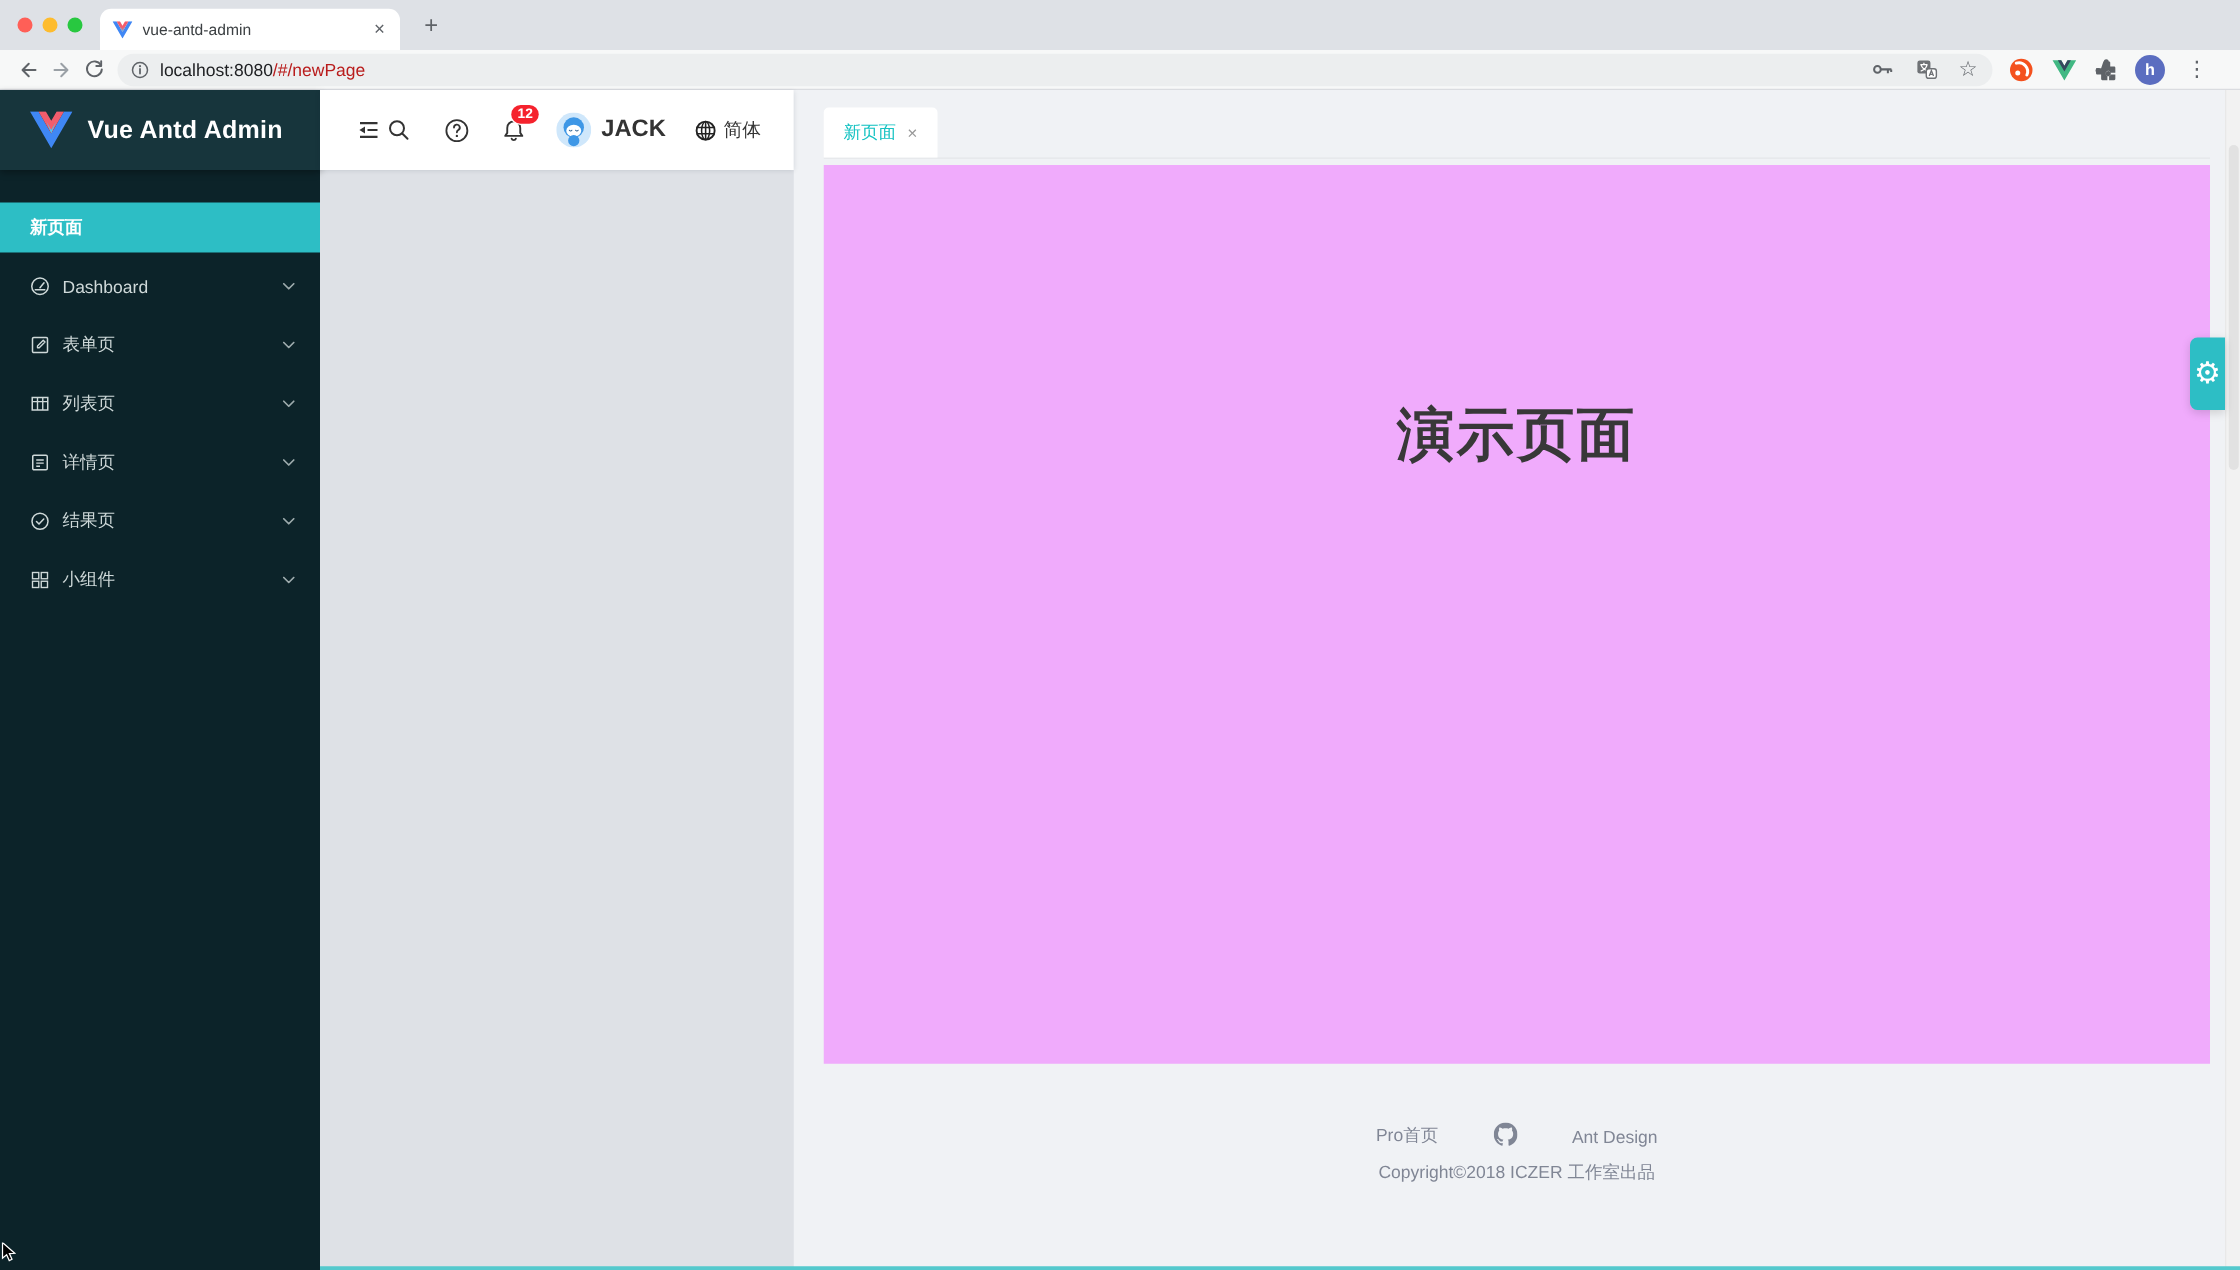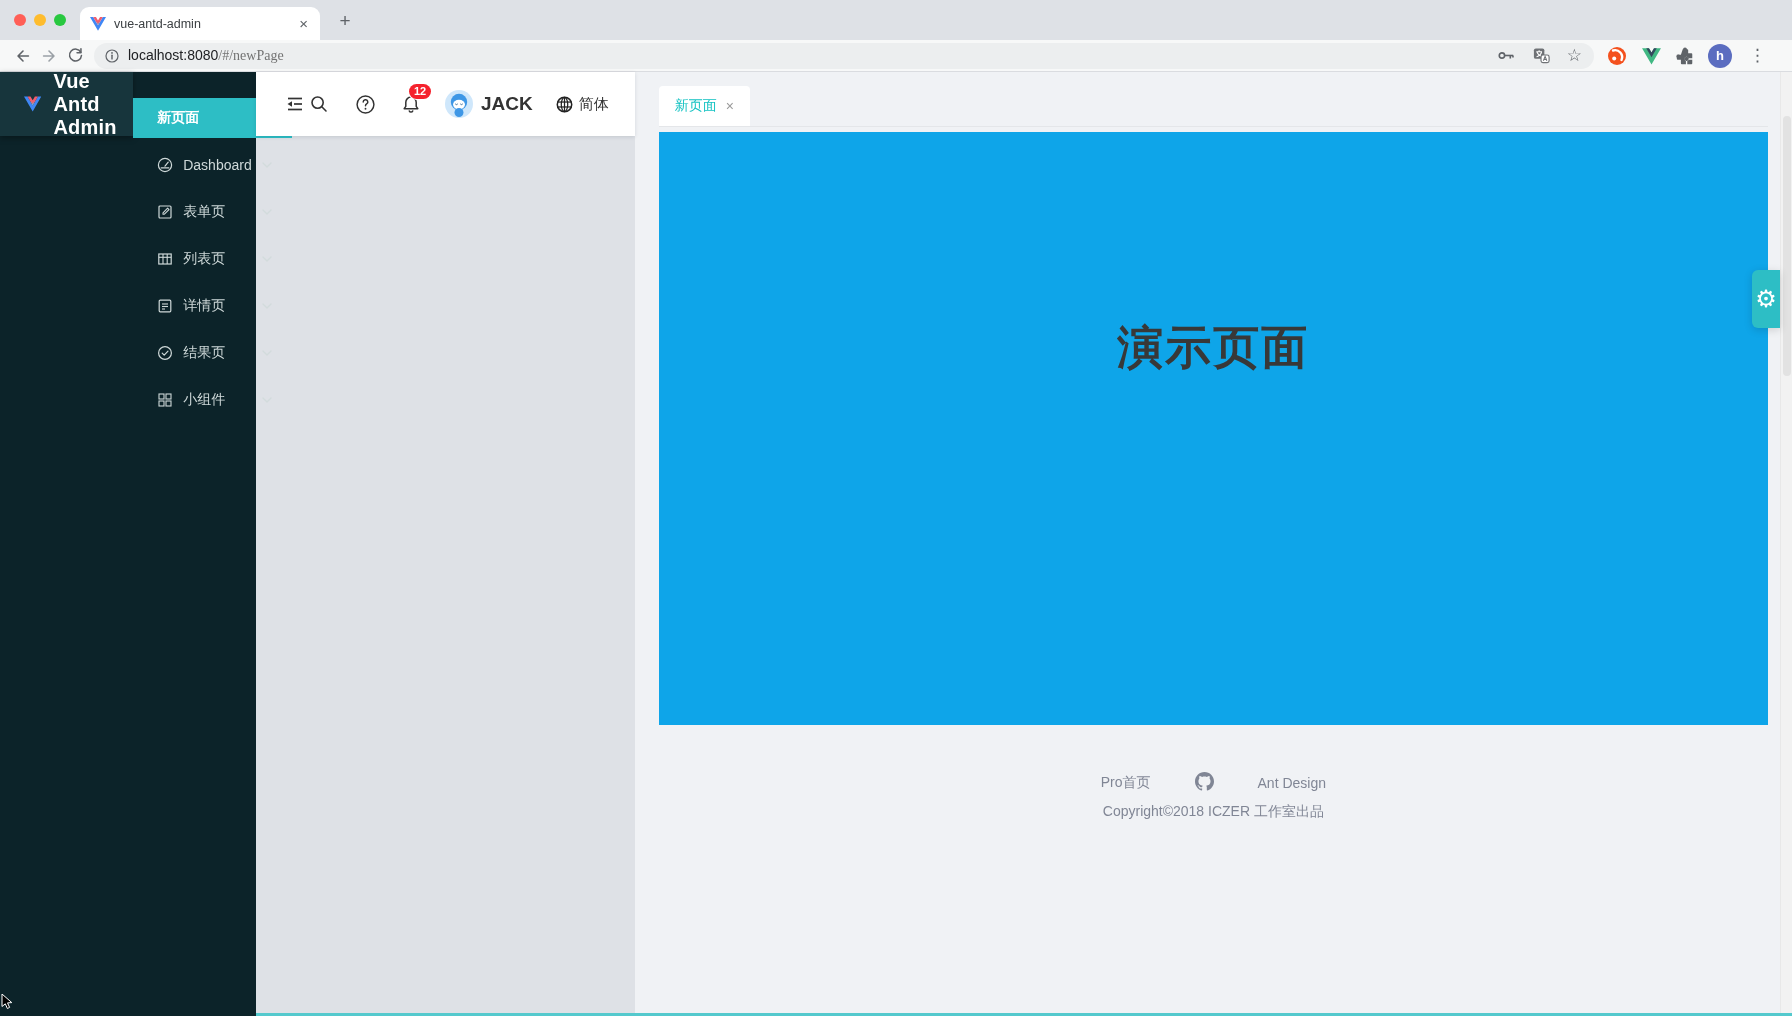--- a/index.html
+++ b/index.html
@@ -17,33 +17,33 @@
   .btab-close { color:#5f6368; font-size:15px; cursor:default; padding:0 2px; }
   .newtab { margin-left:12px; margin-bottom:6px; font-size:19px; color:#5f6368; width:26px; height:26px;
             display:flex; align-items:center; justify-content:center; }
 
   .toolbar { height:32px; background:#f7f8f8; display:flex; align-items:center; padding:0 10px;
              border-bottom:1px solid #dadce0; }
   .nav-btn { width:26px; height:26px; display:flex; align-items:center; justify-content:center; }
   .omnibox { flex:1; height:26px; background:#eceeef; border-radius:13px; margin:0 8px 0 6px;
              display:flex; align-items:center; padding:0 10px; gap:8px; max-width:1500px; }
   .url { font-size:14px; color:#202124; white-space:nowrap; }
-  .url .path { color:#737373;font-family:Liberation Serif, serif; }
+  .url .path { color:#b91c1c; }
   .omni-spacer { flex:1; }
   .omni-right { display:flex; align-items:center; gap:16px; padding-right:2px; }
   .star { font-size:17px; color:#5f6368; line-height:1; }
   .ext-icons { display:flex; align-items:center; gap:13px; padding:0 4px; }
   .avatar-h { width:24px; height:24px; border-radius:50%; background:#5b6dc0; color:#fff; font-size:13px;
               display:flex; align-items:center; justify-content:center; font-weight:bold; }
   .dots { font-size:17px; color:#5f6368; padding:0 4px; }
 
   
   .app { display:flex; height:944px; position:relative; }
 
-  .sidebar { width:256px; background:#0c2329; flex:none; display:flex; flex-direction:row; }
+  .sidebar { width:256px; background:#0c2329; flex:none; display:flex; flex-direction:column; }
   .logo { height:64px; background:#17353c; display:flex; align-items:center; padding-left:24px; gap:12px;
           box-shadow:0 2px 6px rgba(0,0,0,0.35); }
   .logo-title { color:#fff; font-size:20px; font-weight:bold; letter-spacing:0.2px; }
   .menu { padding-top:26px; display:flex; flex-direction:column; }
   .menu-item { height:40px; margin-bottom:7px; display:flex; align-items:center; padding:0 20px 0 24px;
                color:#cfd9d9; font-size:14px; gap:10px; position:relative; cursor:pointer; }
   .menu-item .mi-label { flex:1; }
   .menu-item svg.mi-icon { flex:none; }
   .menu-item .chev { flex:none; opacity:0.75; }
   .menu-item.selected { background:#2dbec5; color:#fff; font-weight:bold; }
@@ -61,21 +61,21 @@
   .username { font-size:19px; font-weight:bold; color:#333; }
   .lang { display:flex; align-items:center; gap:5px; font-size:15px; color:#333; }
 
   .content { flex:1; background:#f0f2f5; display:flex; flex-direction:column; overflow:hidden; }
   .tabrow { margin:15px 24px 0 24px; height:40px; display:flex; align-items:flex-end;
             border-bottom:1px solid #e4e6e9; }
   .page-tab { background:#fff; height:40px; border-radius:4px 4px 0 0; display:flex; align-items:center;
               padding:0 16px; gap:9px; }
   .page-tab .pt-label { color:#13c2c2; font-size:14px; }
   .page-tab .pt-close { color:#999; font-size:14px; }
-  .card { margin:5px 24px 0 24px; background:#0ea5e9; height:593px; display:flex; justify-content:center;font-family:Liberation Serif, serif; }
+  .card { margin:5px 24px 0 24px; background:#f0abfc; height:719px; display:flex; justify-content:center;font-family:Liberation Serif, serif; }
   .demo-title { margin-top:185px; font-size:46px; font-weight:bold; color:#383838; letter-spacing:2px; }
   .app-footer { padding-top:47px; text-align:center; color:#808695; }
   .flinks { display:flex; justify-content:center; align-items:center; gap:44px; font-size:14px; }
   .flinks a { color:#808695; text-decoration:none; }
   .copyright { margin-top:9px; font-size:14px; color:#808695; }
 
   .settings-handle { position:absolute; top:270px; right:12px; width:28px; height:58px; background:#2dbec5;
                      border-radius:6px 0 0 6px; display:flex; align-items:center; justify-content:center;
                      box-shadow:0 2px 8px rgba(0,0,0,0.15); z-index:6; cursor:pointer; }
   .gear { color:#fff; font-size:24px; line-height:1; }

